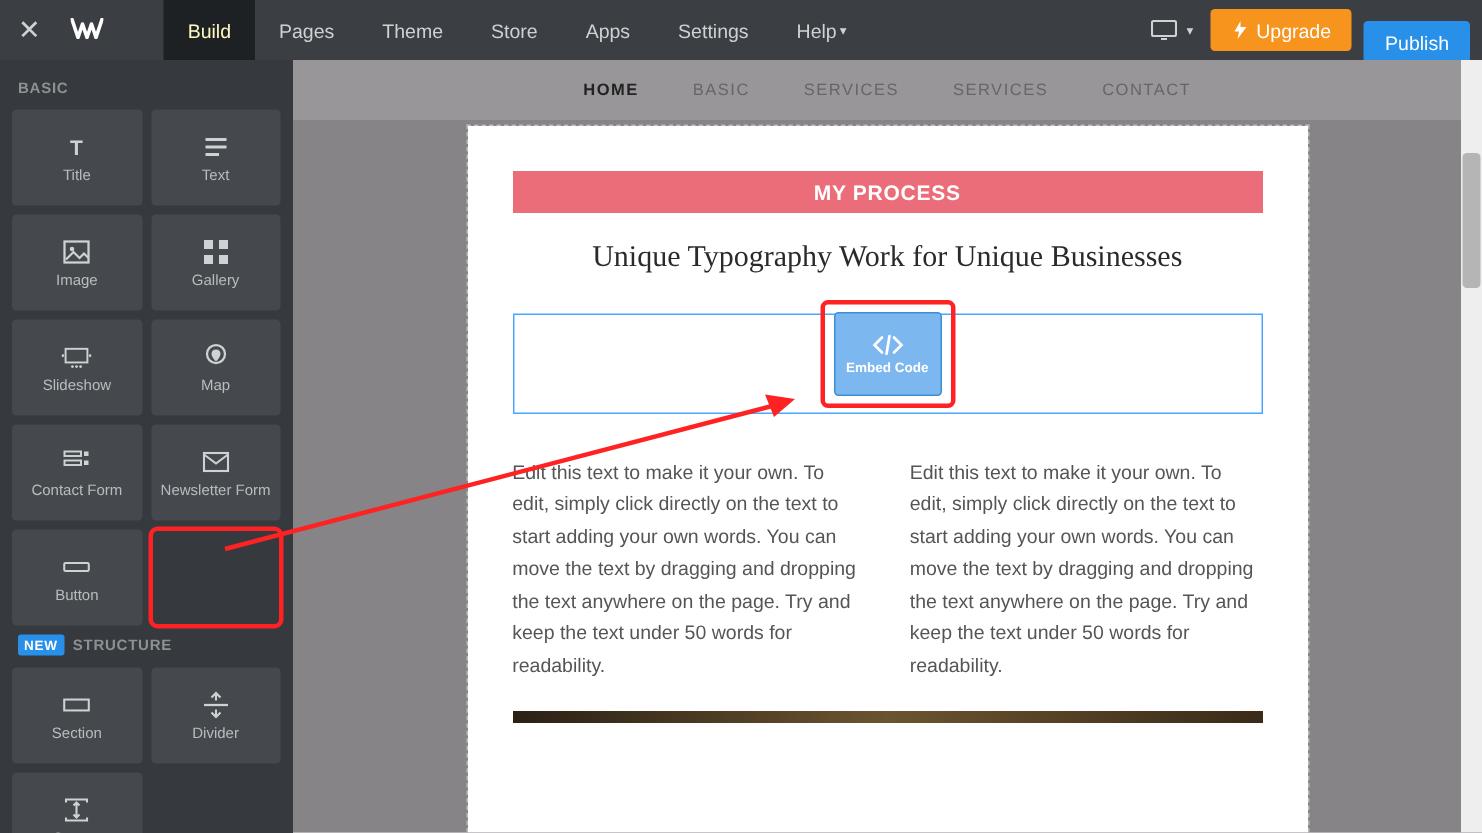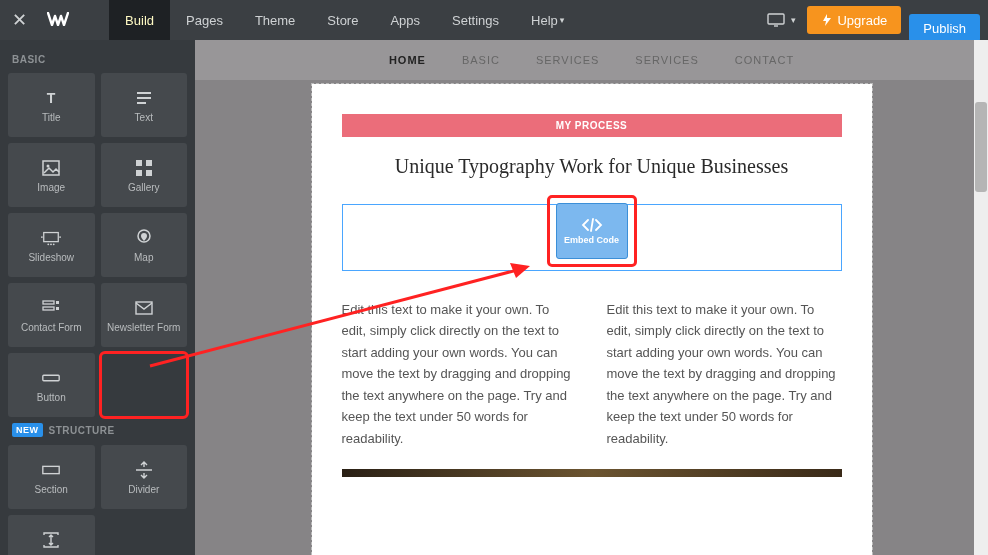--- a/index.html
+++ b/index.html
@@ -24,21 +24,21 @@
 .sb-tile { background: #45494d; border-radius: 3px; height: 64px; display: flex; flex-direction: column; align-items: center; justify-content: center; gap: 4px; color: #b9bcbe; font-size: 10px; cursor: pointer; }
 .sb-tile.blank { background: transparent; }
 .sb-tile svg, .sb-tile .icon { width: 20px; height: 20px; }
 .sb-tile .icon { display: flex; align-items: center; justify-content: center; font-size: 18px; }
 .hi-red { outline: 3px solid #f22; outline-offset: -1px; border-radius: 4px; }
 .canvas { flex: 1; background: #868486; position: relative; overflow: hidden; }
 .site-nav { height: 40px; display: flex; align-items: center; justify-content: center; gap: 36px; color: #3a3a3a; font-size: 11px; letter-spacing: 1px; }
 .site-nav .item { color: #666; cursor: pointer; }
 .site-nav .item.active { font-weight: 600; color: #222; }
 .page { margin: 4px auto 0 auto; width: 560px; background: #fff; padding: 30px 30px 0 30px; position: relative; outline: 1px dashed #bbb; min-height: 475px; }
-.pill { background: #eb6d7a; color: #fff; font-size: 10px; letter-spacing: 0.5px; padding: 6px 29px; display: block; margin: 0 auto; font-weight: 600; }
+.pill { background: #eb6d7a; color: #fff; font-size: 14px; letter-spacing: 0.5px; padding: 6px 29px; display: block; margin: 0 auto; font-weight: 600; }
 .pill-wrap { text-align: center; }
 .h1 { font-family: Georgia, 'Times New Roman', serif; font-size: 20px; text-align: center; color: #2a2a2a; margin-top: 16px; line-height: 1.35; }
 .drop { margin-top: 24px; border: 1px solid #4aa6ff; height: 67px; position: relative; }
 .drop-tile { position: absolute; left: 50%; transform: translateX(-50%); top: -2px; width: 72px; height: 56px; background: #7cb8ef; border: 1px solid #3b8fd8; border-radius: 3px; display: flex; flex-direction: column; align-items: center; justify-content: center; gap: 3px; color: #fff; font-size: 9px; font-weight: 600; }
 .drop-tile-outline { position: absolute; left: 50%; transform: translateX(-50%); top: -10px; width: 90px; height: 72px; border: 3px solid #f22; border-radius: 5px; pointer-events: none; }
 .cols { display: flex; gap: 30px; margin-top: 28px; }
 .col { flex: 1; font-size: 13px; line-height: 1.65; color: #555; }
 .img-strip { margin-top: 20px; height: 8px; background: linear-gradient(90deg, #2a2015, #6b5430, #3a2a18); }
 .scroll { position: absolute; right: 0; top: 40px; width: 14px; height: 515px; background: #eee; }
 .scroll-thumb { position: absolute; right: 1px; top: 62px; width: 12px; height: 90px; background: #b5b5b5; border-radius: 3px; }

